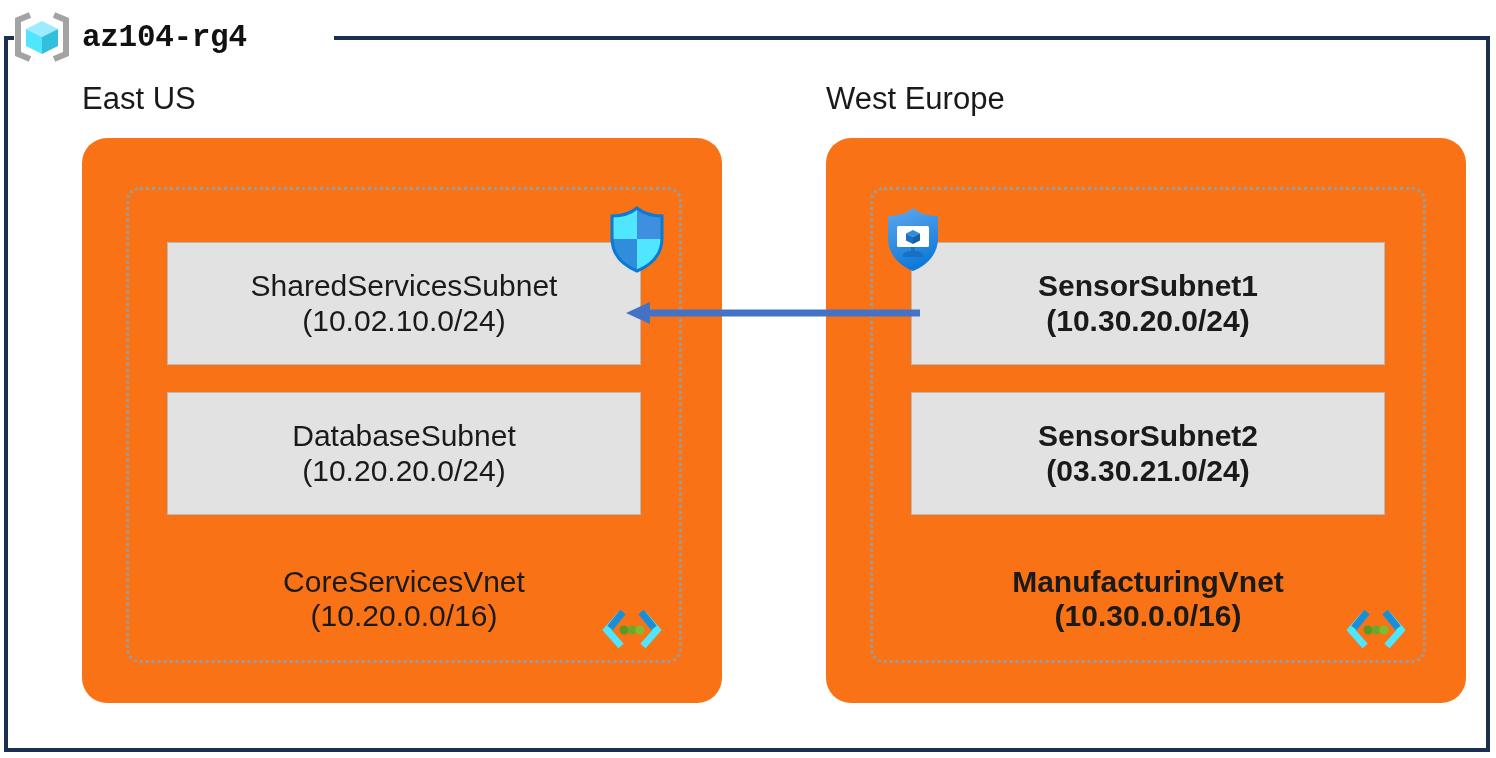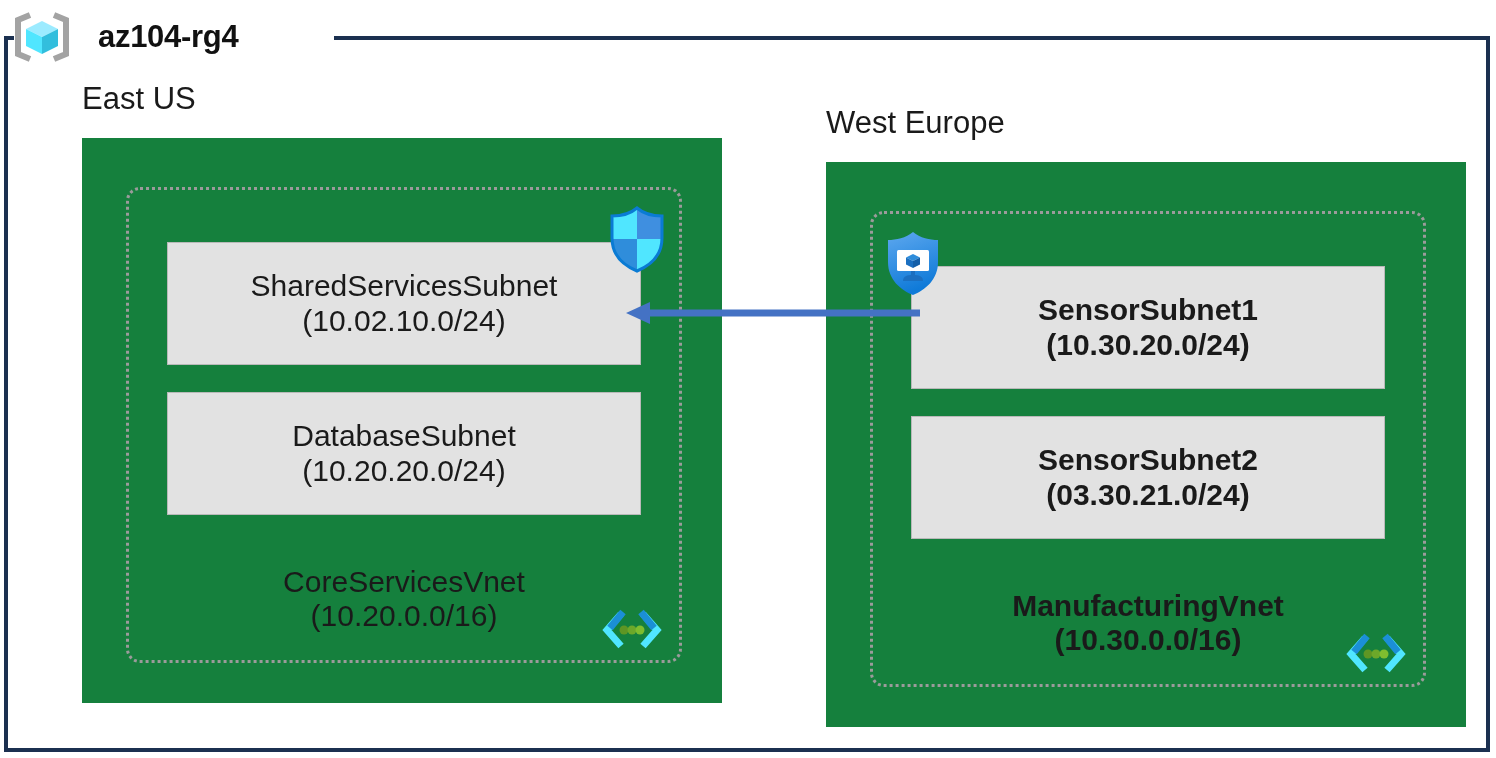--- a/index.html
+++ b/index.html
@@ -40,22 +40,23 @@
     background: #ffffff;
     z-index: 3;
   }
   .rg-header {
     position: absolute;
     left: 14px;
     top: 9px;
     height: 56px;
     display: flex;
     align-items: center;
-    gap: 28px;
+    gap: 12px;
     z-index: 4;
+    font-family: Liberation Mono, monospace;
   }
   .rg-icon {
     width: 56px;
     height: 50px;
     display: block;
   }
   .rg-title {
     font-size: 31px;
     font-weight: bold;
     color: #111111;
@@ -70,22 +71,23 @@
   }
   .region-label {
     text-align: left;
     font-size: 31px;
     color: #1a1a1a;
     line-height: 1.1;
     margin-bottom: 22px;
     white-space: nowrap;
   }
   .region-box {
-    background: #15803d;
+    background: #f97316;
     position: relative;
+    border-radius: 25px;
   }
 
   
   .vnet {
     position: absolute;
     border: 3px dotted #9b9b9b;
     border-radius: 14px;
     box-sizing: border-box;
     background: transparent;
   }
@@ -234,21 +236,21 @@
             <path d="M42 4 L55 20" fill="none" stroke="#1b8fd6" stroke-width="7" stroke-linecap="butt"></path>
             <circle cx="25" cy="22" r="4.5" fill="#5e9624"></circle>
             <circle cx="33" cy="22" r="4.5" fill="#6ca82a"></circle>
             <circle cx="41" cy="22" r="4.5" fill="#7ebd2f"></circle>
           </svg>
         </span>
       </div>
     </div>
   </div>
 
-  <div class="region" style="left:826px; width:640px;margin-top:24px;">
+  <div class="region" style="left:826px; width:640px;">
     <div class="region-label">West Europe</div>
     <div class="region-box" style="height:565px;">
 
       <div class="vnet" style="left:44px; top:49px; width:556px; height:476px;font-weight:bold;">
 
         <div class="vnet-subnets">
 
           <div class="subnet">
             <span class="subnet-name">SensorSubnet1</span>
             <span class="subnet-cidr">(10.30.20.0/24)</span>

